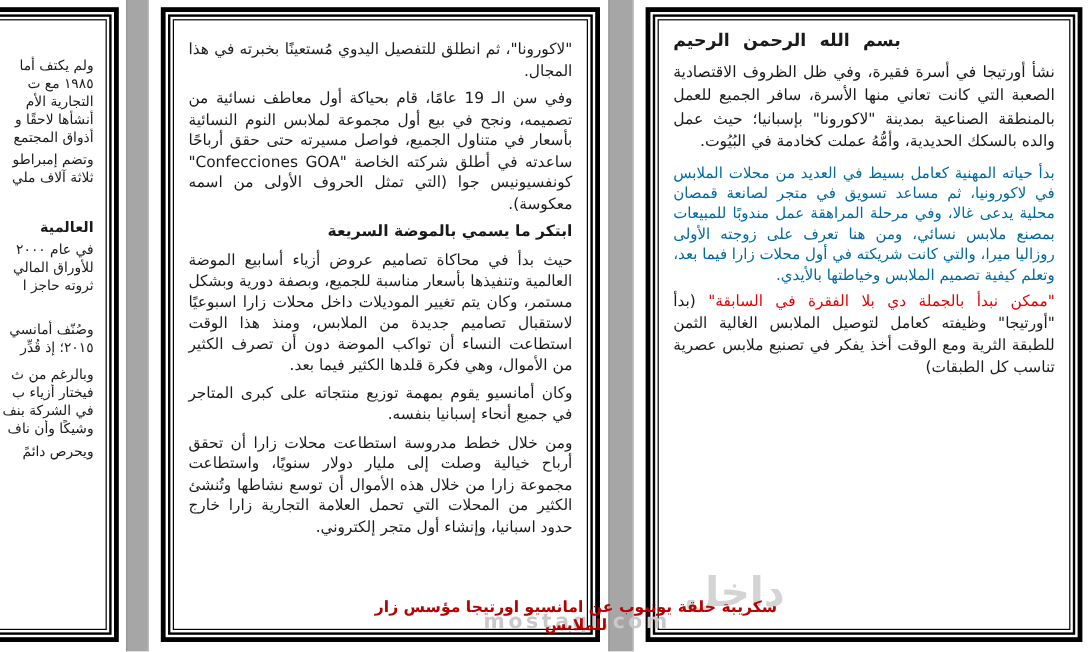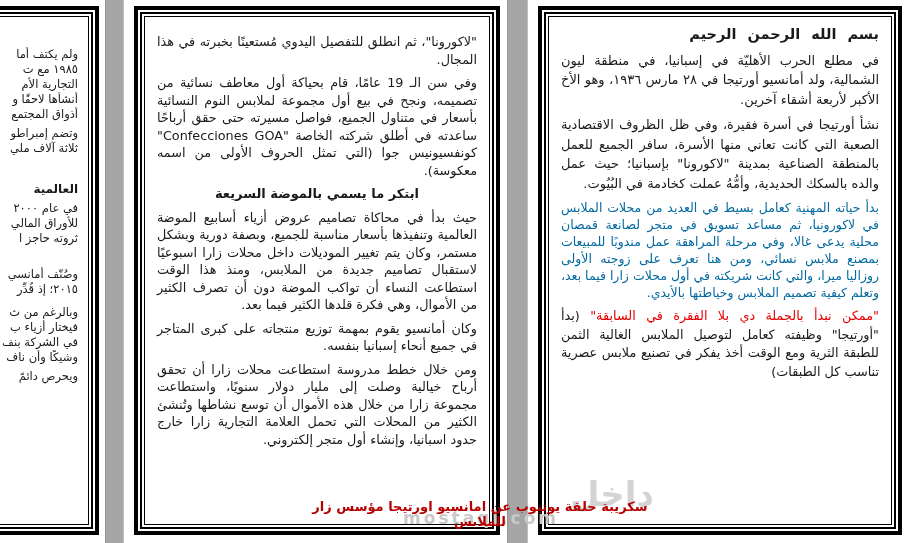--- a/index.html
+++ b/index.html
@@ -24,25 +24,25 @@
   }
   #page-right{left:548px;width:342px;}
   #page-middle{left:144px;width:344px;}
   #page-left{left:-257px;width:344px;}
 
   .content{
     padding:8px 12px;direction:rtl;text-align:justify;color:#1a1a1a;
     font-size:13px;line-height:19.5px;
   }
   .content p{margin:0 0 6px 0;}
-  .basmala{text-align:right;font-weight:bold;font-size:14.5px;word-spacing:6px;margin:2px 0 8px 0;}
+  .basmala{text-align:left;font-weight:bold;font-size:14.5px;word-spacing:6px;margin:2px 0 8px 0;}
   .blue-para{color:#0369a1;font-size:12.5px;line-height:17px;}
   .note-red{color:#e80000;}
   .gap-before{margin-top:26px;}
-  .subhead{font-weight:bold;text-align:center;font-size:13px;margin:10px 2px 8px 0;}
+  .subhead{font-weight:bold;text-align:right;font-size:13px;margin:10px 2px 8px 0;}
 
   
   .frag-content{
     padding:30px 10px 8px 12px;direction:rtl;color:#1a1a1a;
     font-size:11.5px;line-height:15px;
   }
   .frag{text-align:right;white-space:nowrap;overflow:hidden;}
   .frag-heading{font-weight:bold;font-size:12px;margin-top:26px;margin-bottom:4px;}
   .mt-sm{margin-top:4px;}
   .mt-md{margin-top:8px;}
@@ -98,21 +98,20 @@
     <p class="subhead">ابتكر ما يسمي بالموضة السريعة</p>
     <p>حيث بدأ في محاكاة تصاميم عروض أزياء أسابيع الموضة العالمية وتنفيذها بأسعار مناسبة للجميع، وبصفة دورية وبشكل مستمر، وكان يتم تغيير الموديلات داخل محلات زارا اسبوعيًا لاستقبال تصاميم جديدة من الملابس، ومنذ هذا الوقت استطاعت النساء أن تواكب الموضة دون أن تصرف الكثير من الأموال، وهي فكرة قلدها الكثير فيما بعد.</p>
     <p>وكان أمانسيو يقوم بمهمة توزيع منتجاته على كبرى المتاجر في جميع أنحاء إسبانيا بنفسه.</p>
     <p>ومن خلال خطط مدروسة استطاعت محلات زارا أن تحقق أرباح خيالية وصلت إلى مليار دولار سنويًا، واستطاعت مجموعة زارا من خلال هذه الأموال أن توسع نشاطها وتُنشئ الكثير من المحلات التي تحمل العلامة التجارية زارا خارج حدود اسبانيا، وإنشاء أول متجر إلكتروني.</p>
   </div>
 </div>
 
 <div class="sheet" id="page-right">
   <div class="content">
     <p class="basmala">بسم الله الرحمن الرحيم</p>
-    <p>في مطلع الحرب الأهليّة في إسبانيا، في منطقة ليون الشمالية، ولد أمانسيو أورتيجا في ٢٨ مارس ١٩٣٦، وهو الأخ الأكبر لأربعة أشقاء آخرين.</p>
     <p>نشأ أورتيجا في أسرة فقيرة، وفي ظل الظروف الاقتصادية الصعبة التي كانت تعاني منها الأسرة، سافر الجميع للعمل بالمنطقة الصناعية بمدينة "لاكورونا" بإسبانيا؛ حيث عمل والده بالسكك الحديدية، وأمُّهُ عملت كخادمة في البُيُوت.</p>
     <p class="blue-para">بدأ حياته المهنية كعامل بسيط في العديد من محلات الملابس في لاكورونيا، ثم مساعد تسويق في متجر لصانعة قمصان محلية يدعى غالا، وفي مرحلة المراهقة عمل مندوبًا للمبيعات بمصنع ملابس نسائي، ومن هنا تعرف على زوجته الأولى روزاليا ميرا، والتي كانت شريكته في أول محلات زارا فيما بعد، وتعلم كيفية تصميم الملابس وخياطتها بالأيدي.</p>
     <p style="font-size:12.8px;line-height:18.5px;"><span class="note-red">"ممكن نبدأ بالجملة دي بلا الفقرة في السابقة"</span><span> (بدأ "أورتيجا" وظيفته كعامل لتوصيل الملابس الغالية الثمن للطبقة الثرية ومع الوقت أخذ يفكر في تصنيع ملابس عصرية تناسب كل الطبقات)</span></p>
   </div>
 </div>
 
 <div class="wm-logo">داخل</div>
 <div class="wm-domain">mostaql.com</div>
 <div class="wm-red">سكريبة حلقة يوتيوب عن امانسيو اورتيجا مؤسس زار للملابس</div>
 

